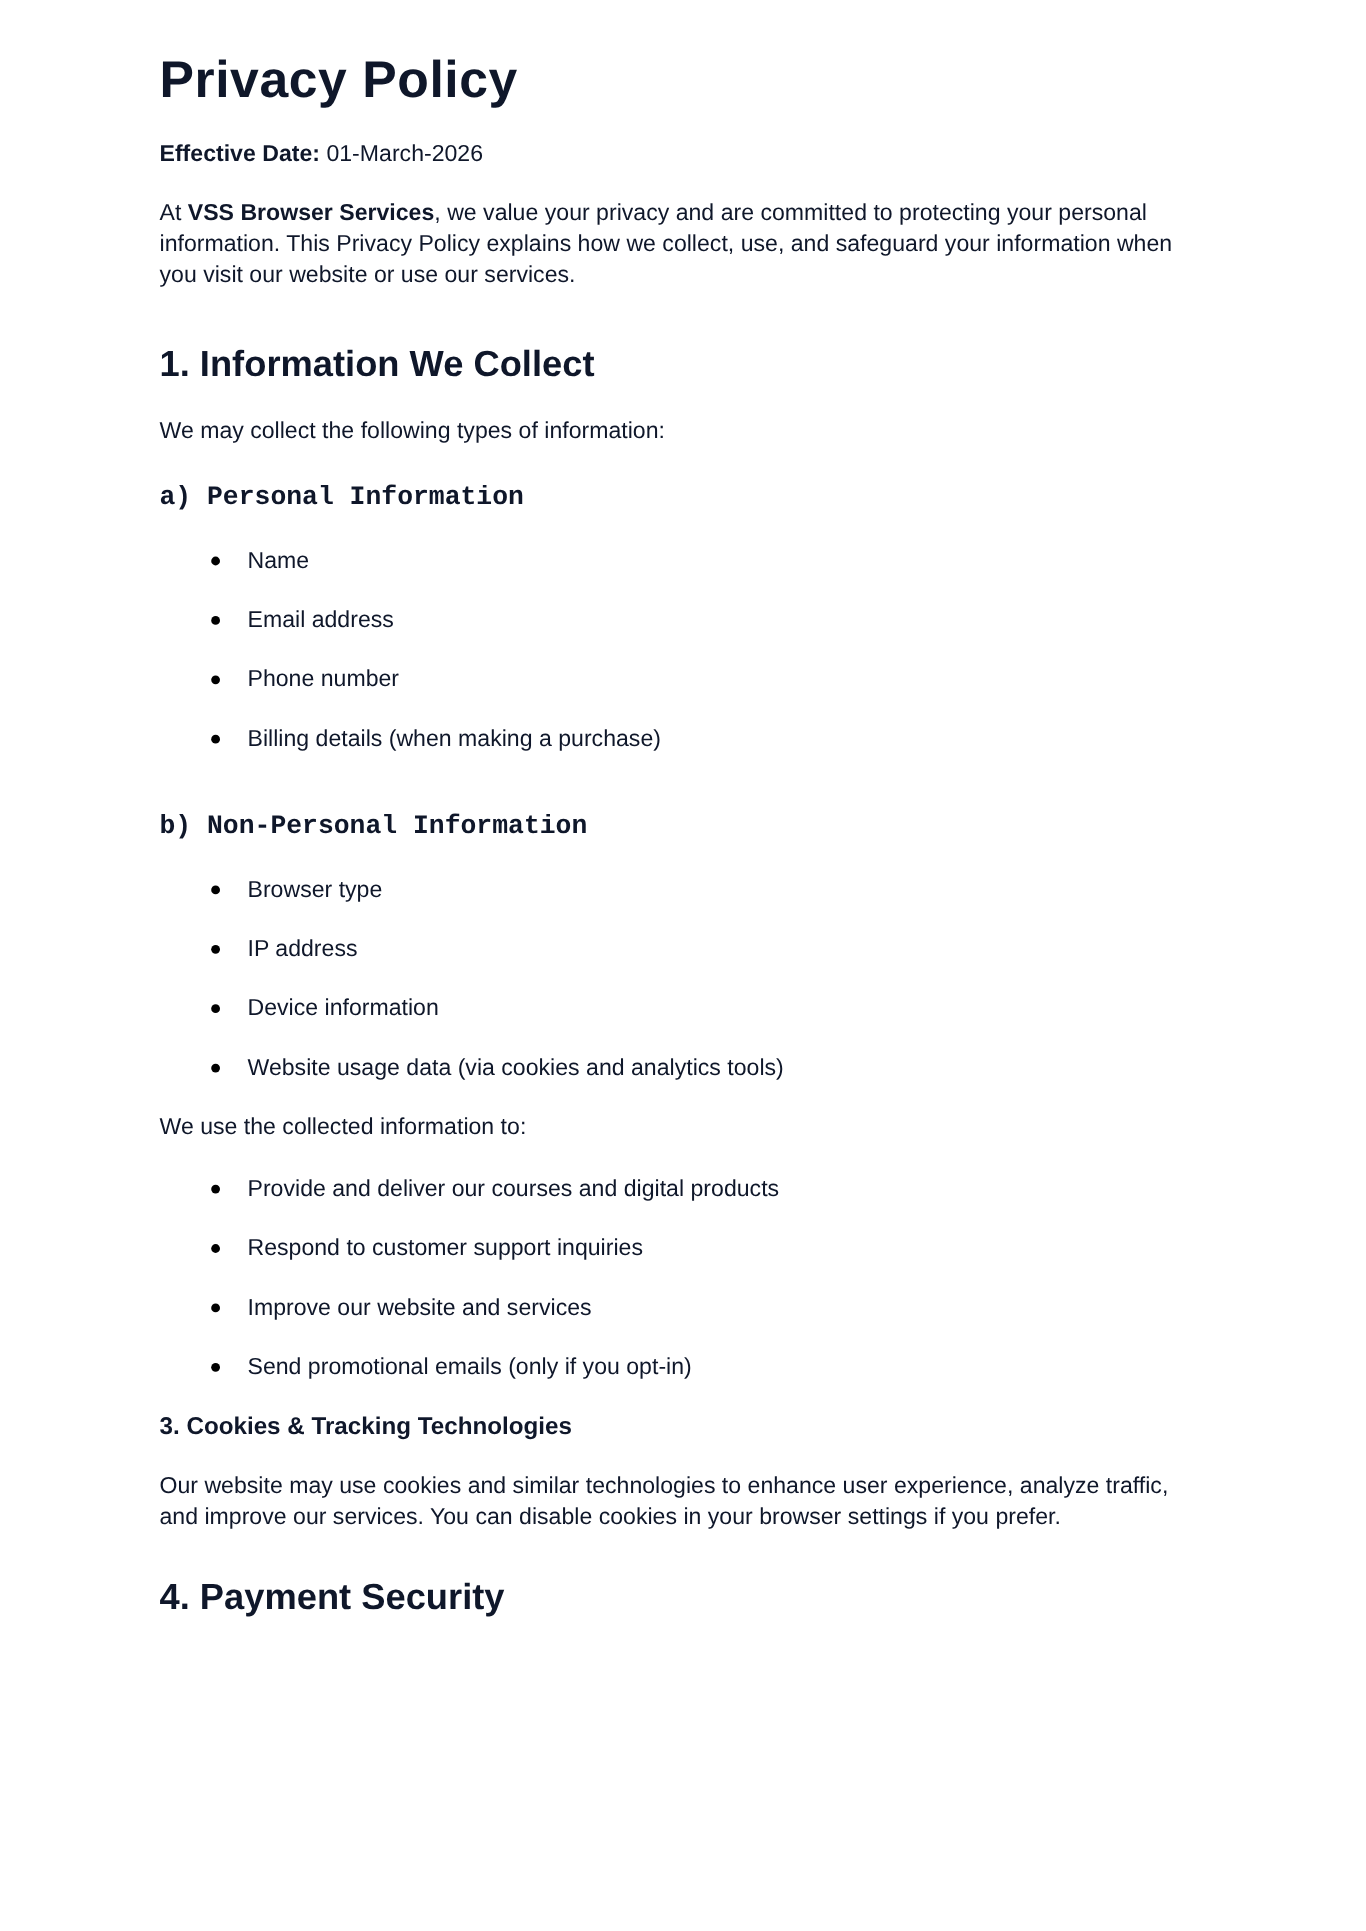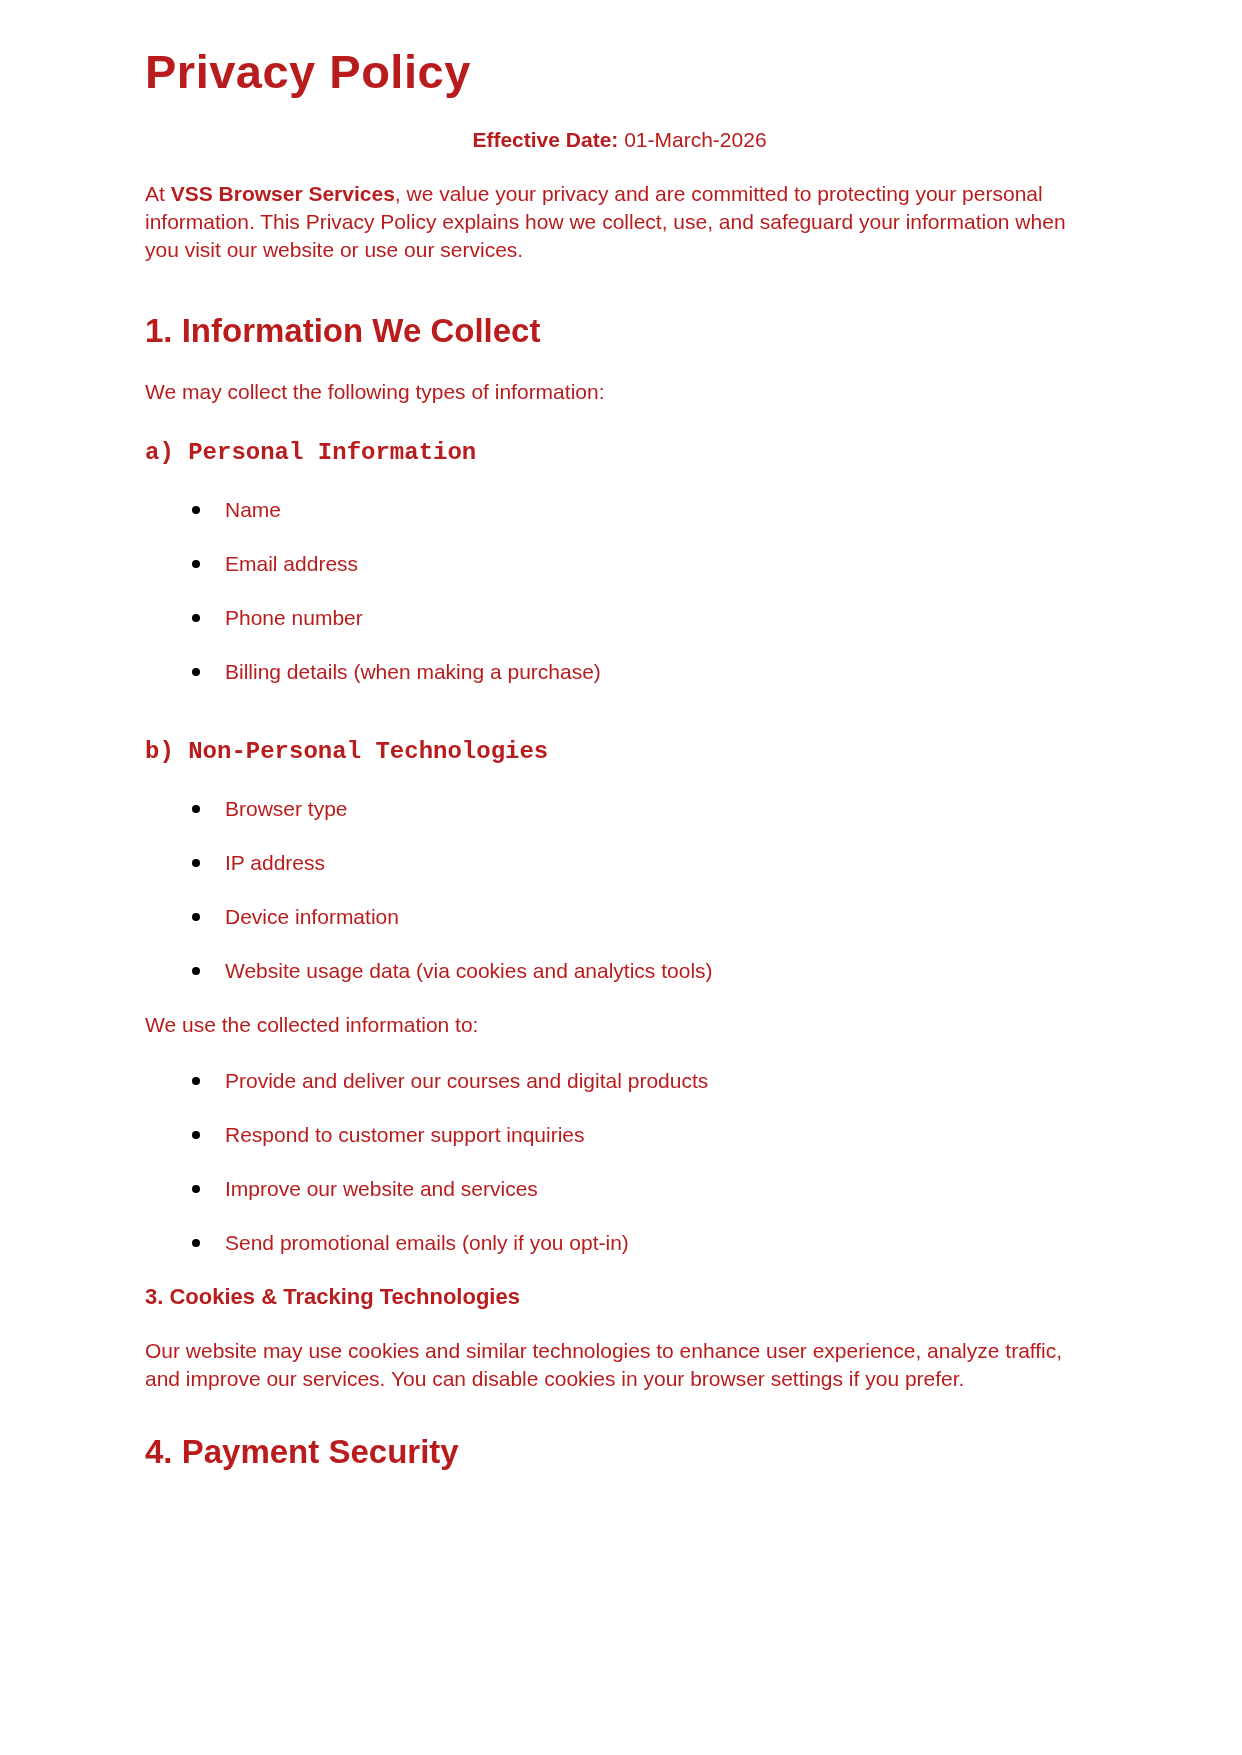--- a/index.html
+++ b/index.html
@@ -7,37 +7,36 @@
     padding: 0;
     background: #ffffff;
   }
   .page {
     position: relative;
     width: 1242px;
     height: 1755px;
     box-sizing: border-box;
     margin: 0 auto;
     background: #ffffff;
-    color: #b91c1c;
+    color: #0f172a;
     font-family: "Liberation Sans", "DejaVu Sans", sans-serif;
     font-size: 21px;
     line-height: 28px;
     padding: 44px 148px 16px 145px;
     overflow: hidden;
   }
   .doc-title {
     font-size: 47px;
     line-height: 56px;
     font-weight: 700;
     margin: 0;
     letter-spacing: 0.5px;
   }
   .effective-date {
     margin: 26px 0 0 0;
-    text-align: center;
   }
   .effective-date .label { font-weight: 700; }
   p.body-para {
     margin: 26px 0 0 0;
   }
   h2.section-heading {
     font-size: 33px;
     line-height: 38px;
     font-weight: 700;
     margin: 48px 0 0 0;
@@ -98,21 +97,21 @@
   <div id="sections-root">
       <h2 class="section-heading">1. Information We Collect</h2>
       <p class="body-para">We may collect the following types of information:</p>
       <h3 class="subsection-heading">a) Personal Information</h3>
       <ul class="bullet-list">
         <li>Name</li>
         <li>Email address</li>
         <li>Phone number</li>
         <li>Billing details (when making a purchase)</li>
       </ul>
-      <h3 class="subsection-heading">b) Non-Personal Technologies</h3>
+      <h3 class="subsection-heading">b) Non-Personal Information</h3>
       <ul class="bullet-list">
         <li>Browser type</li>
         <li>IP address</li>
         <li>Device information</li>
         <li>Website usage data (via cookies and analytics tools)</li>
       </ul>
       <p class="body-para">We use the collected information to:</p>
       <ul class="bullet-list">
         <li>Provide and deliver our courses and digital products</li>
         <li>Respond to customer support inquiries</li>

